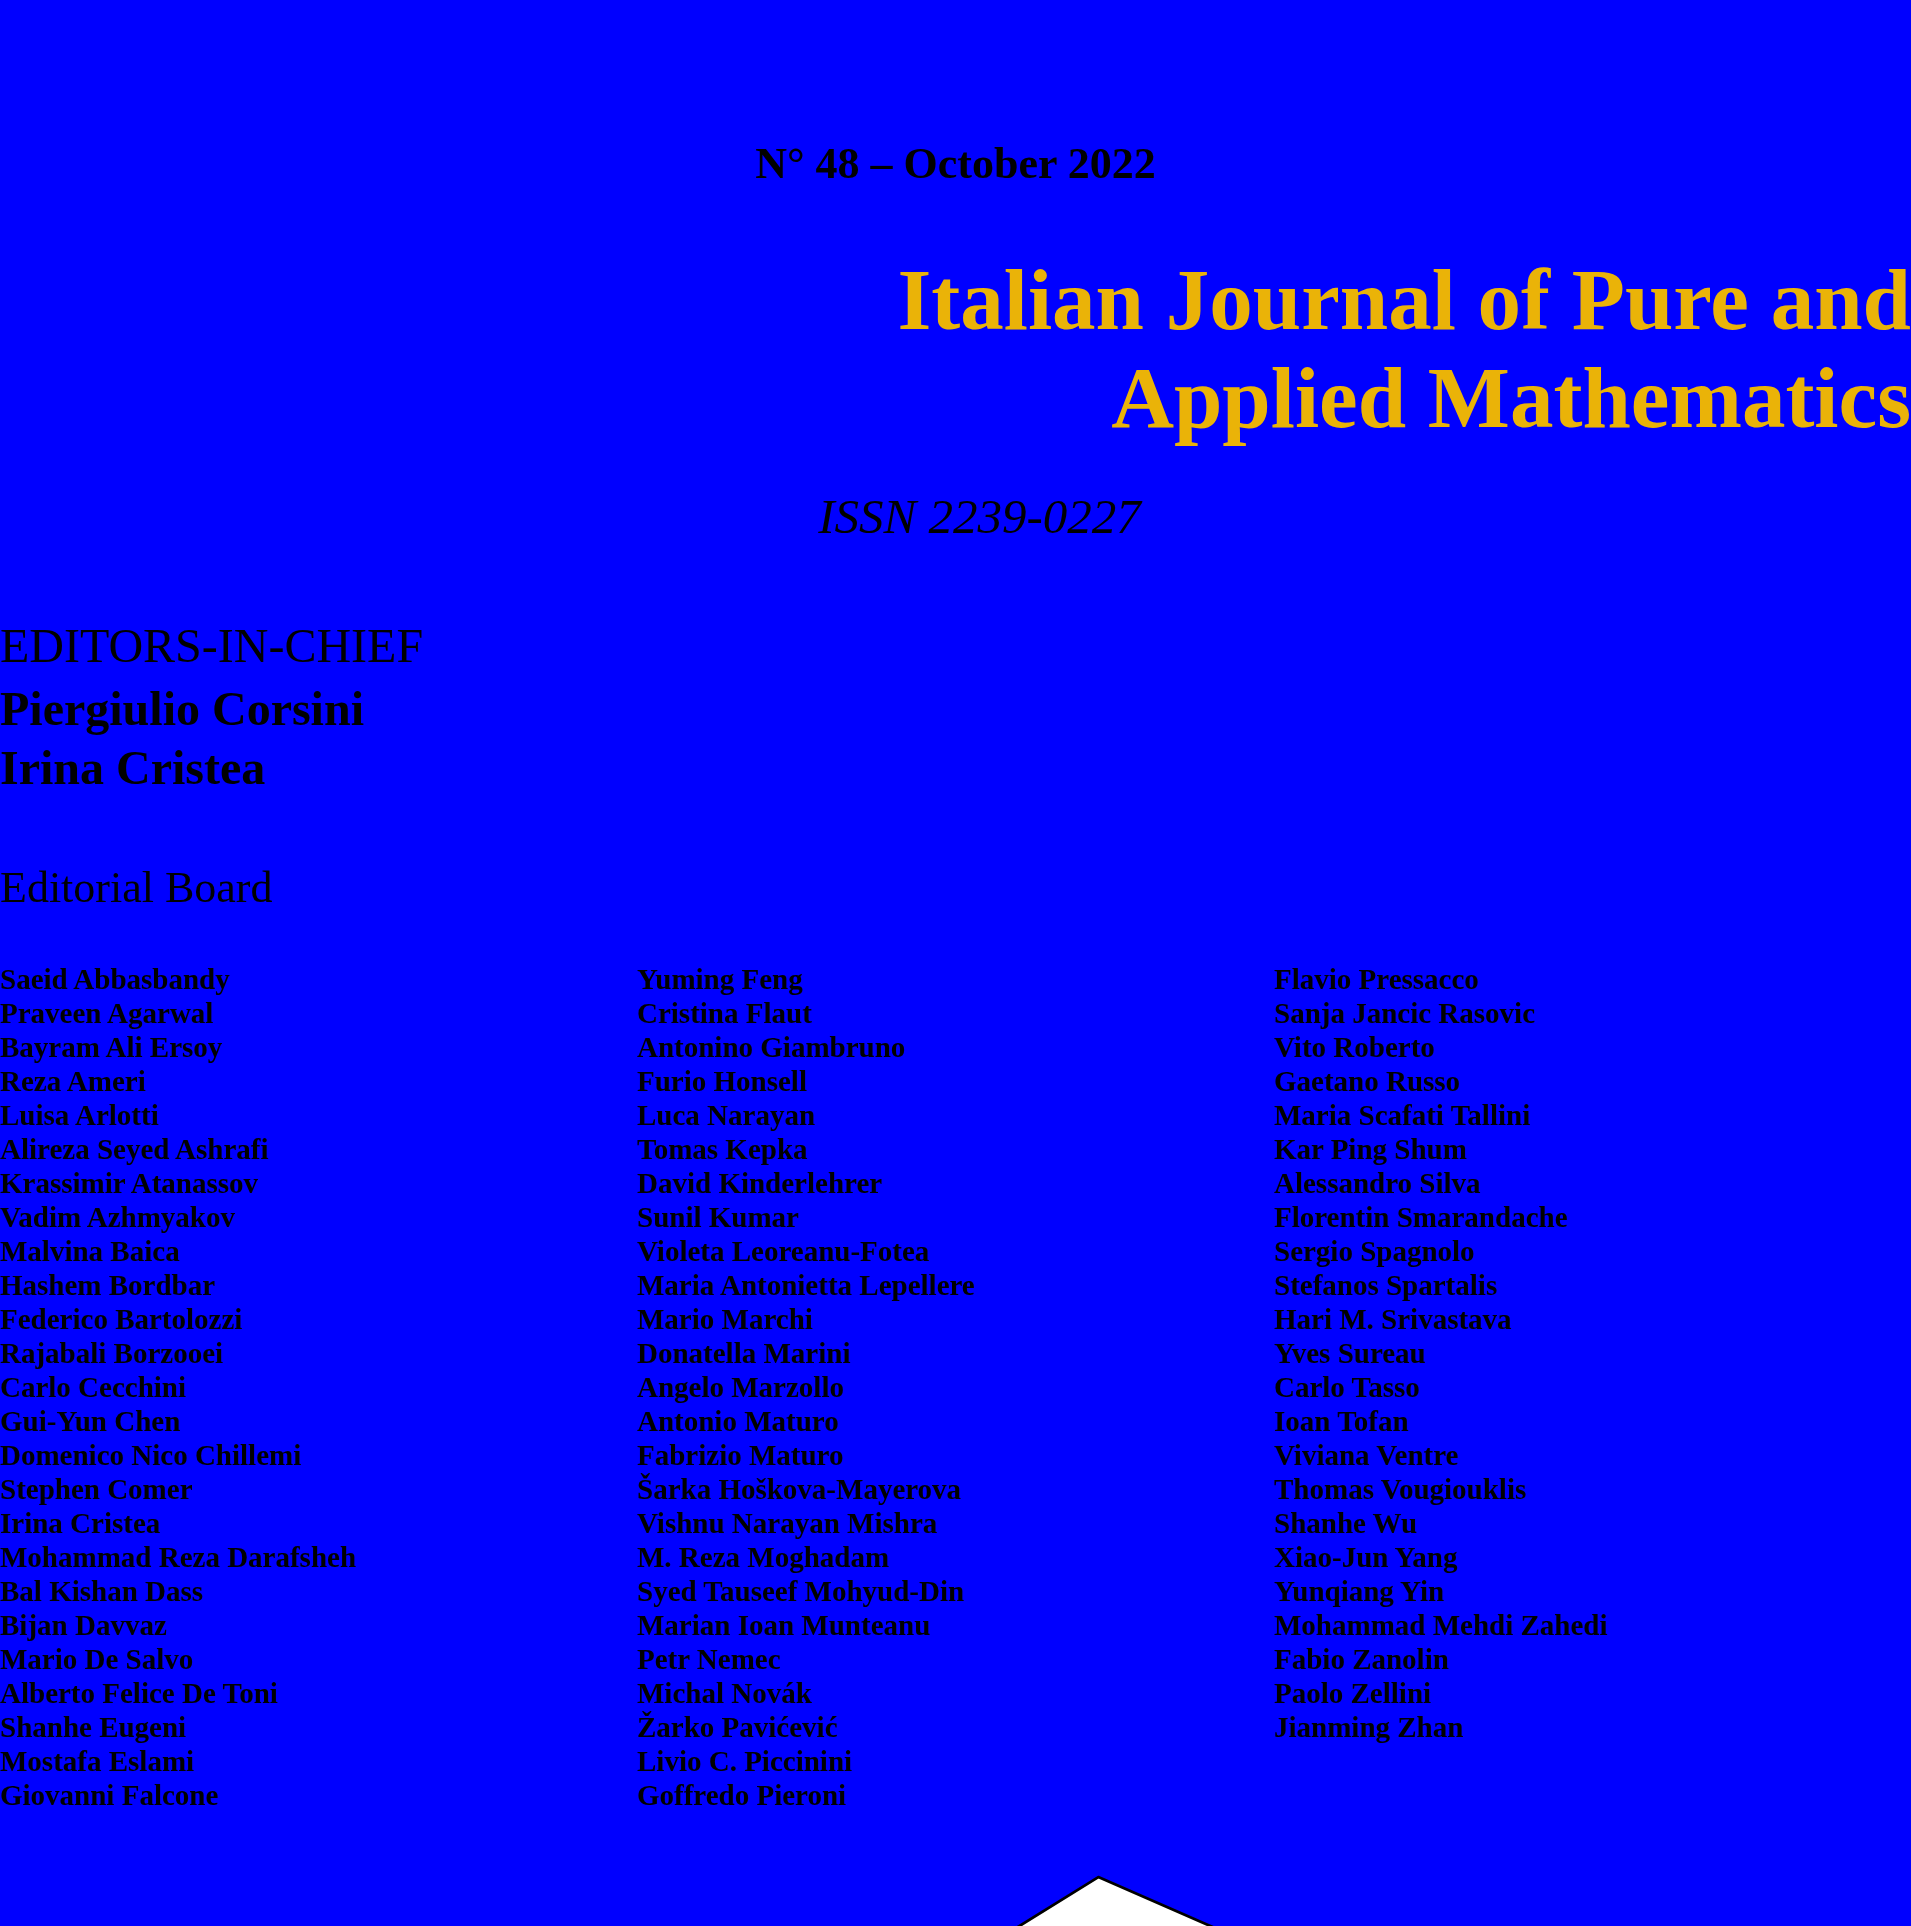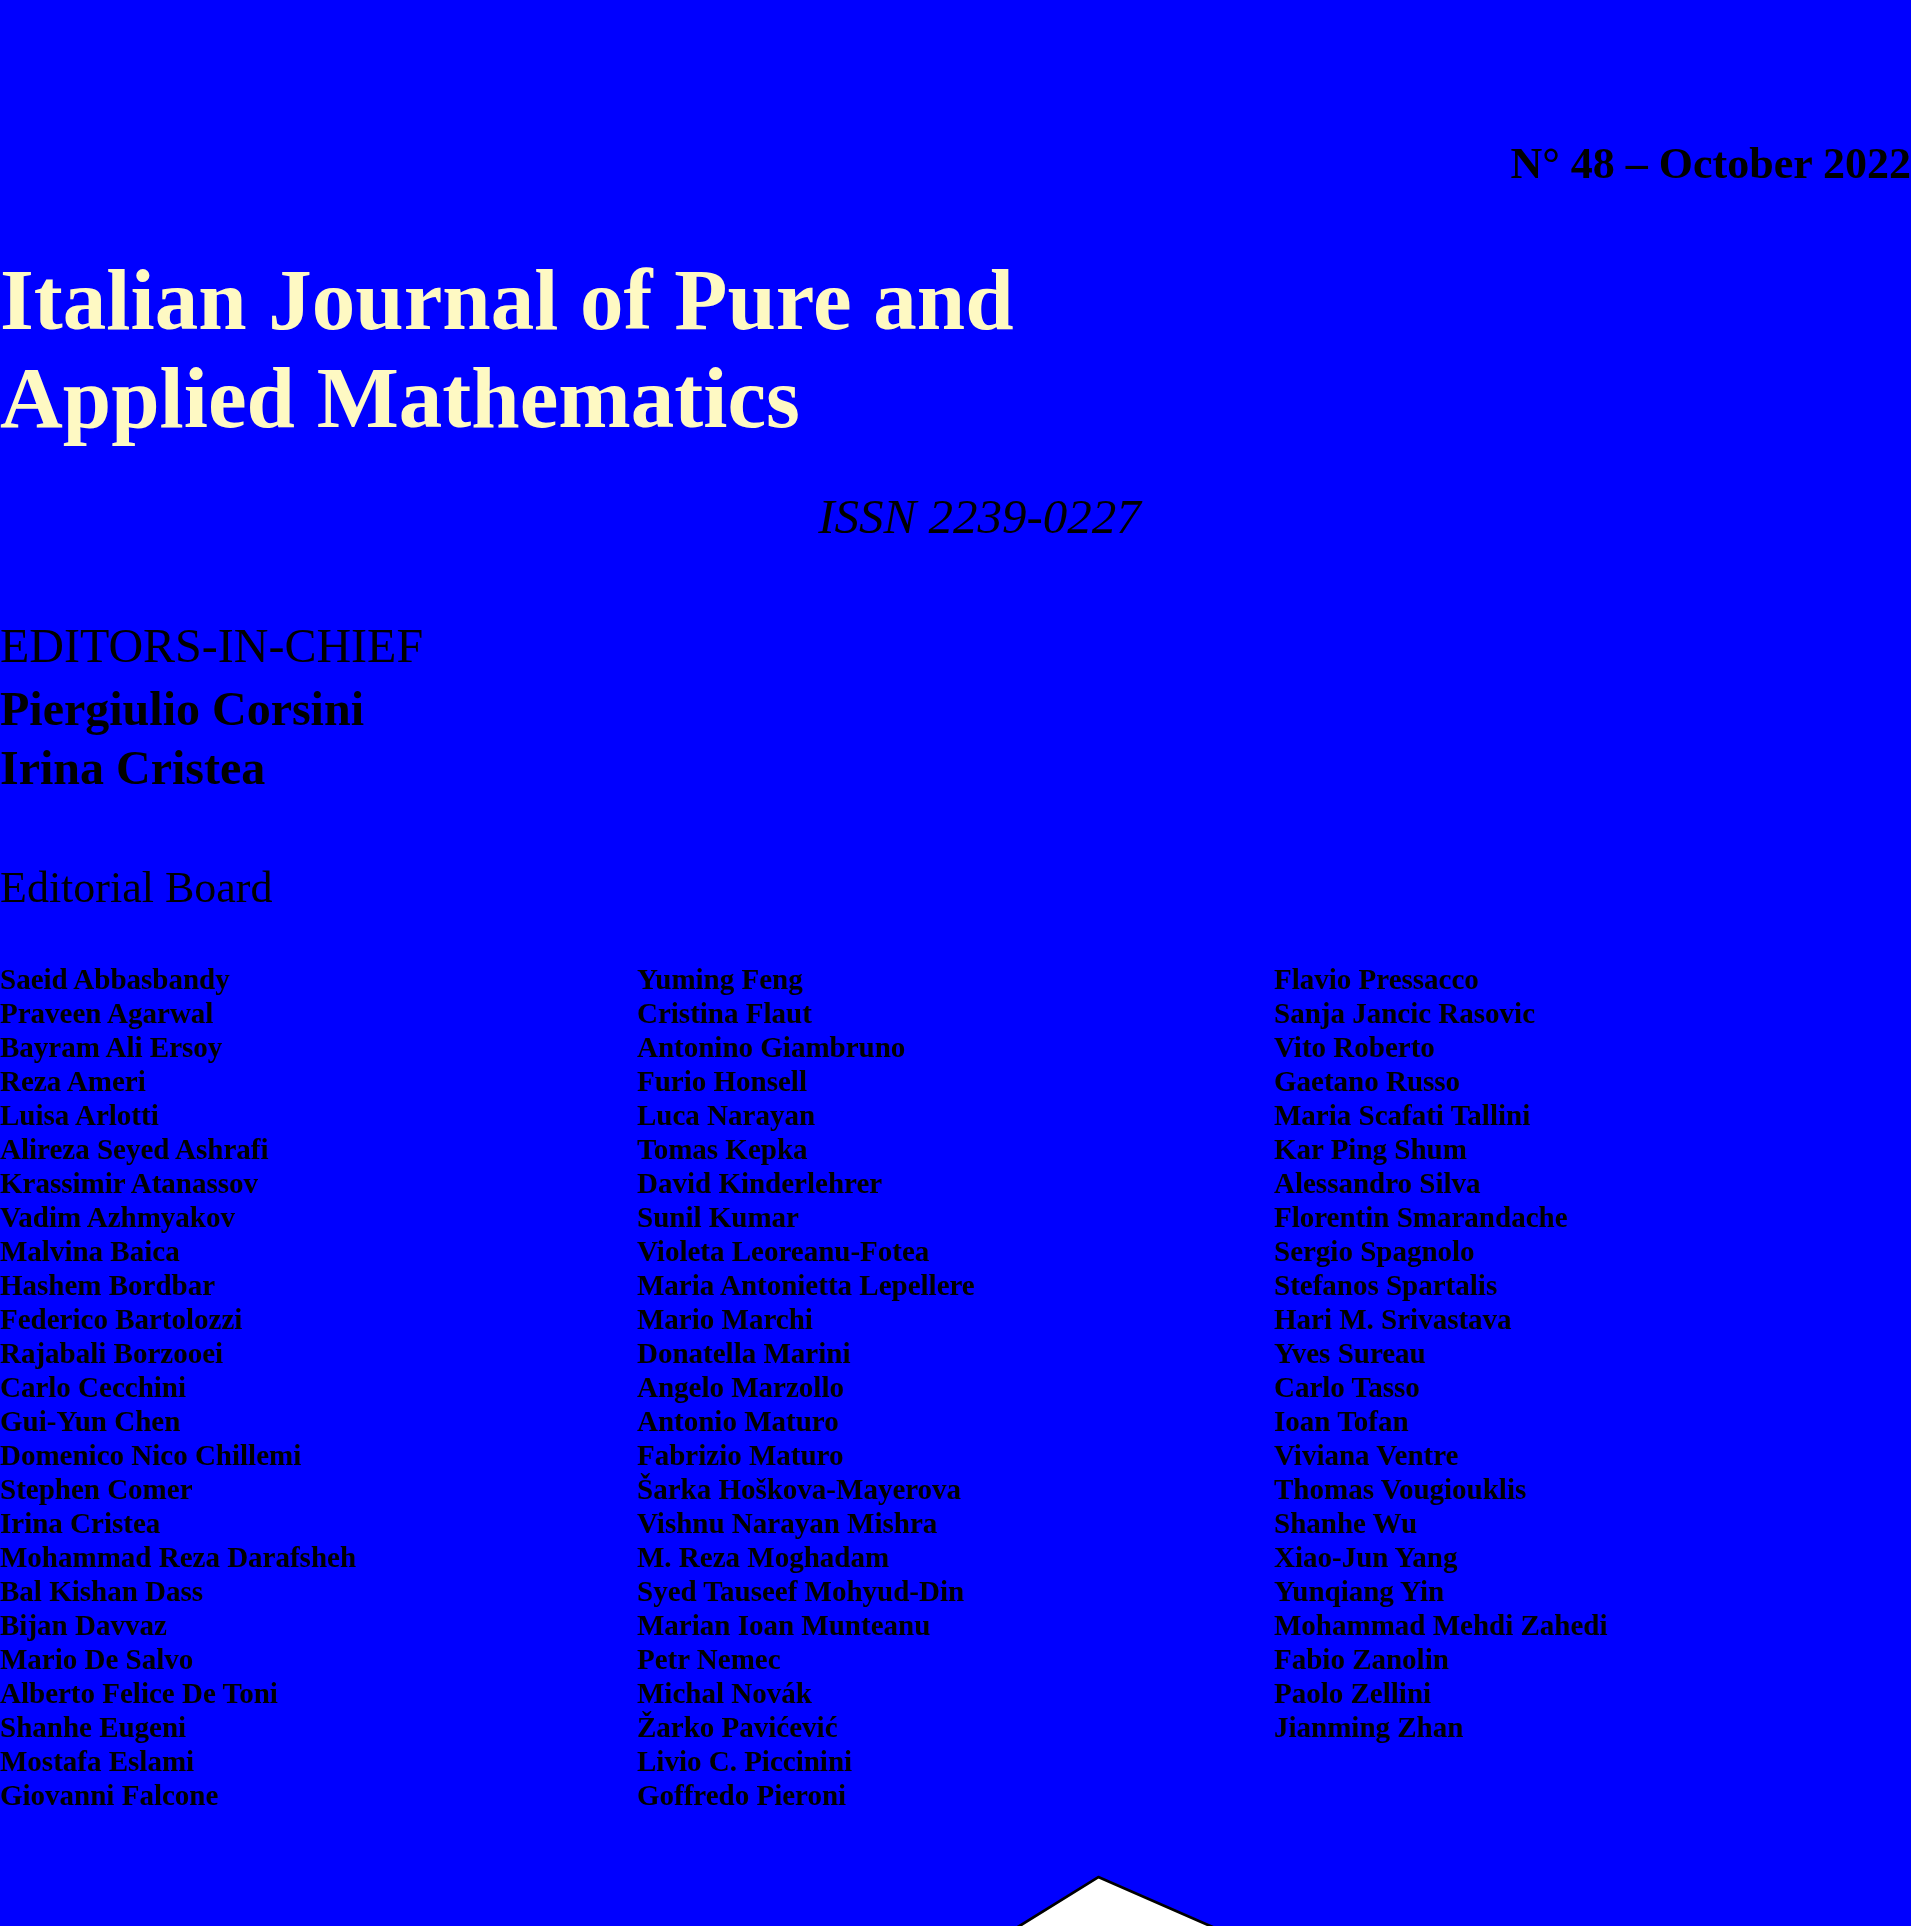--- a/index.html
+++ b/index.html
@@ -15,32 +15,32 @@
     position: relative;
     overflow: hidden;
   }
   .cover { position: absolute; inset: 0; }
 
   .issue-line {
     position: absolute;
     top: 142px;
     left: 0;
     width: 100%;
+    text-align: center;
+    font-size: 44px;
+    font-weight: bold;
+    line-height: 1;
+  }
+  .journal-title {
+    position: absolute;
+    top: 251px;
+    left: 0;
+    width: 100%;
     text-align: right;
-    font-size: 44px;
-    font-weight: bold;
-    line-height: 1;
-  }
-  .journal-title {
-    position: absolute;
-    top: 251px;
-    left: 0;
-    width: 100%;
-    text-align: left;
-    color: #fef9c3;
+    color: #eab308;
     font-weight: bold;
     font-size: 87px;
     line-height: 1.13;
   }
   .issn-line {
     position: absolute;
     top: 492px;
     left: 0;
     width: 100%;
     text-align: center;

